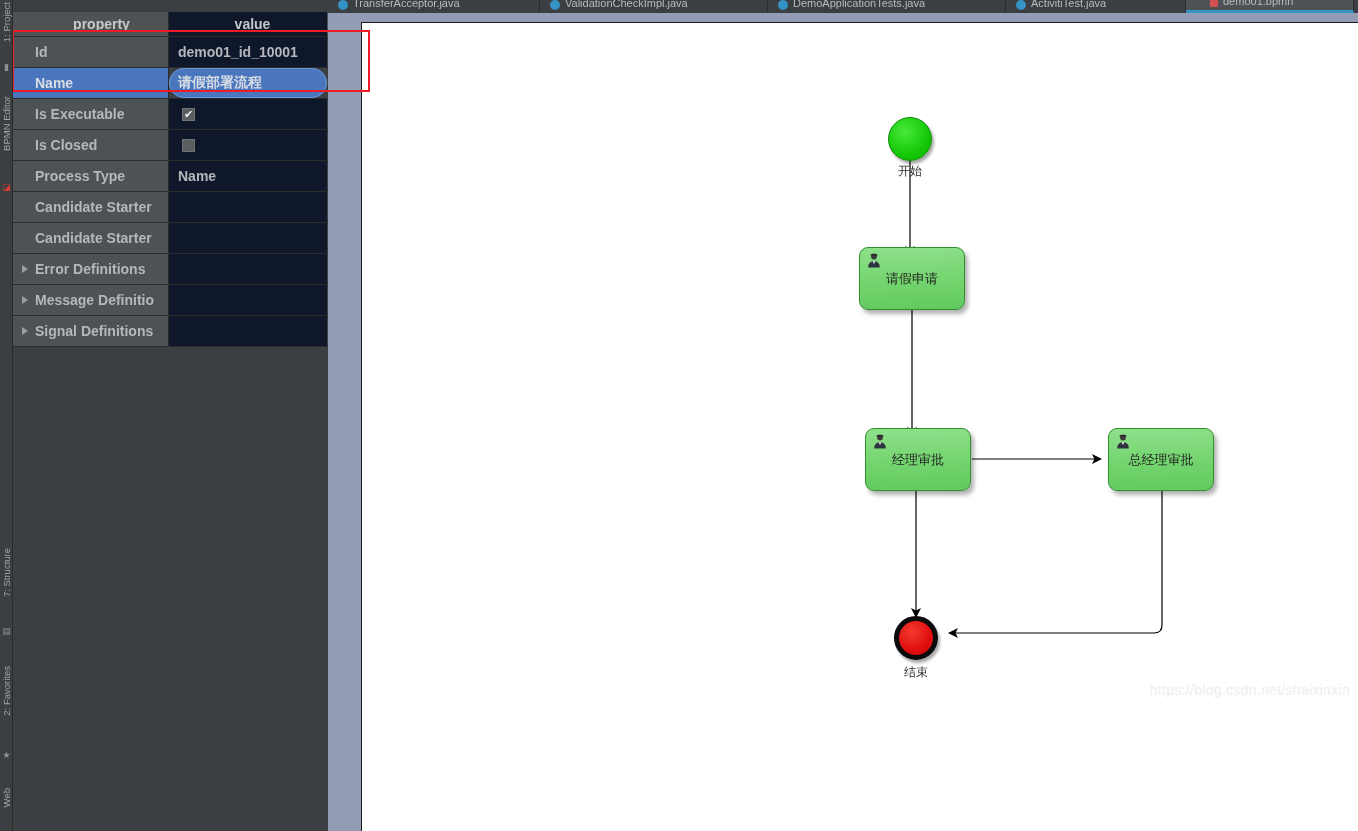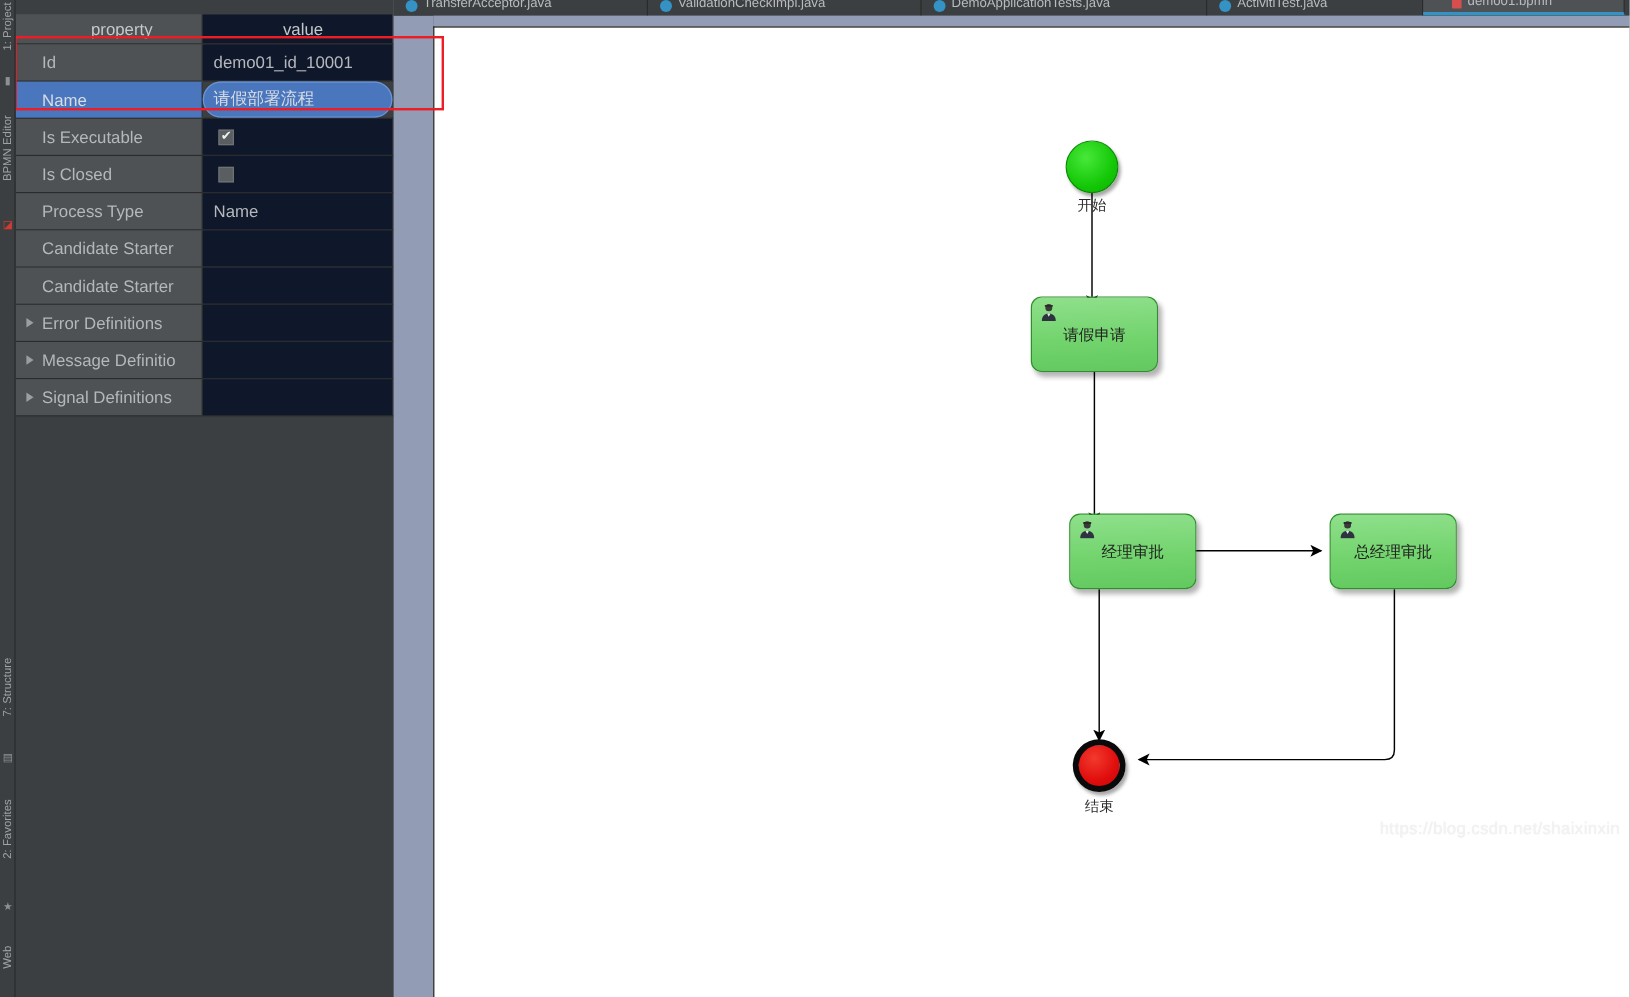--- a/index.html
+++ b/index.html
@@ -24,21 +24,21 @@
     white-space: nowrap; display: block;
   }
   .vicon { display: block; width: 13px; text-align: center; font-size: 9px; line-height: 11px; }
 
   
   .props {
     position: absolute; left: 13px; top: 0; width: 315px; height: 831px;
     background: #3c3f41;
   }
   .prop-table { position: absolute; left: 0; top: 12px; width: 315px; }
-  .prow { display: flex; height: 31px; border-bottom: 1px solid #2b2b2b; }
+  .prow { display: flex; height: 31px; border-bottom: 1px solid #2b2b2b; font-weight: bold; }
   .phead { background: #4b4f51; height: 25px; }
   .phead .pcell { justify-content: center; color: #c6c9cc; font-size: 14px; }
   .pcell {
     display: flex; align-items: center; height: 100%;
     font-size: 14px; color: #b5b8bb; overflow: hidden; white-space: nowrap;
   }
   .pcell.name { width: 156px; padding-left: 22px; border-right: 1px solid #2b2b2b; background: #4e5254; }
   .pcell.val  { width: 158px; padding-left: 9px; background: #0f172a; }
   .prow.sel .pcell.name, .prow.sel .pcell.val { background: #4a76bd; color: #d8dde4; }
   .prow.sel .pcell.val { outline: 1px solid #6a94d6; outline-offset: -1px; border-radius: 15px; }
@@ -314,21 +314,21 @@
       <div class="node task" style="left:497px;top:224px;">
         <svg class="usericon" viewBox="0 0 16 16">
           <ellipse cx="8" cy="4.4" rx="2.9" ry="3" fill="#3a3a3a"></ellipse>
           <path d="M2.2 15.5 C2.2 10.8 5 9.2 8 9.2 C11 9.2 13.8 10.8 13.8 15.5 Z" fill="#2e3340"></path>
           <path d="M6.6 9.4 L8 12 L9.4 9.4 L8 9.0 Z" fill="#e8e8e8"></path>
           <rect x="4.6" y="2.1" width="6.8" height="1.5" rx=".6" fill="#2a2a2a"></rect>
         </svg>
         <span class="tlabel">请假申请</span>
       </div>
 
-      <div class="node task" style="left:529px;top:405px;justify-content:center;">
+      <div class="node task" style="left:503px;top:405px;justify-content:center;">
         <svg class="usericon" viewBox="0 0 16 16">
           <ellipse cx="8" cy="4.4" rx="2.9" ry="3" fill="#3a3a3a"></ellipse>
           <path d="M2.2 15.5 C2.2 10.8 5 9.2 8 9.2 C11 9.2 13.8 10.8 13.8 15.5 Z" fill="#2e3340"></path>
           <path d="M6.6 9.4 L8 12 L9.4 9.4 L8 9.0 Z" fill="#e8e8e8"></path>
           <rect x="4.6" y="2.1" width="6.8" height="1.5" rx=".6" fill="#2a2a2a"></rect>
         </svg>
         <span class="tlabel">经理审批</span>
       </div>
 
       <div class="node task" style="left:746px;top:405px;">

